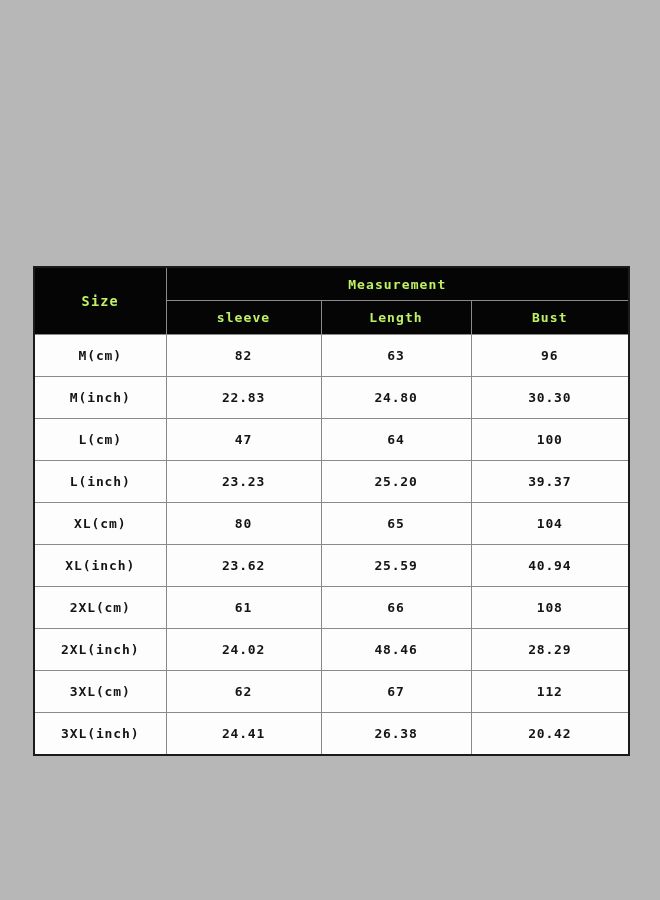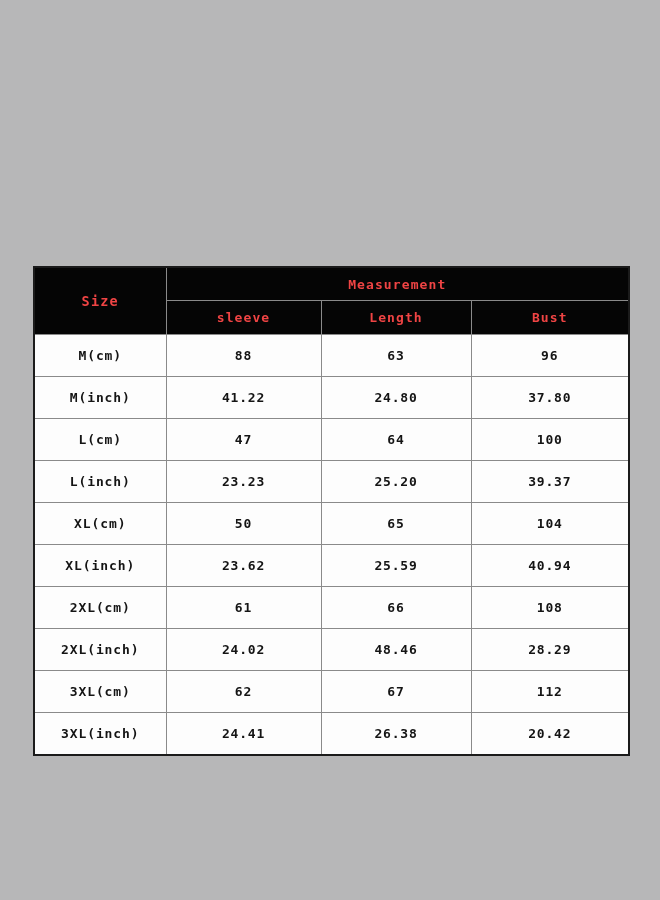--- a/index.html
+++ b/index.html
@@ -42,21 +42,21 @@
     border: 1px solid #8a8a8a;
     text-align: center;
     vertical-align: middle;
     padding: 0;
     font-weight: bold;
   }
 
   
   thead th {
     background: #050505;
-    color: #ef4444;
+    color: #bef264;
     border: 1px solid #9a9a9a;
     font-size: 13px;
     letter-spacing: 0.6px;
   }
   th.size-head {
     font-size: 13.5px;
     letter-spacing: 1.2px;
   }
   th.measurement-head {
     font-size: 13px;
@@ -102,45 +102,45 @@
       </tr>
       <tr>
         <th class="sub-head">sleeve</th>
         <th class="sub-head">Length</th>
         <th class="sub-head">Bust</th>
       </tr>
     </thead>
     <tbody id="table-body">
         <tr>
           <td class="label-cell">M(cm)</td>
-          <td class="num-cell">88</td>
+          <td class="num-cell">82</td>
           <td class="num-cell">63</td>
           <td class="num-cell">96</td>
         </tr>
         <tr>
           <td class="label-cell">M(inch)</td>
-          <td class="num-cell">41.22</td>
+          <td class="num-cell">22.83</td>
           <td class="num-cell">24.80</td>
-          <td class="num-cell">37.80</td>
+          <td class="num-cell">30.30</td>
         </tr>
         <tr>
           <td class="label-cell">L(cm)</td>
           <td class="num-cell">47</td>
           <td class="num-cell">64</td>
           <td class="num-cell">100</td>
         </tr>
         <tr>
           <td class="label-cell">L(inch)</td>
           <td class="num-cell">23.23</td>
           <td class="num-cell">25.20</td>
           <td class="num-cell">39.37</td>
         </tr>
         <tr>
           <td class="label-cell">XL(cm)</td>
-          <td class="num-cell">50</td>
+          <td class="num-cell">80</td>
           <td class="num-cell">65</td>
           <td class="num-cell">104</td>
         </tr>
         <tr>
           <td class="label-cell">XL(inch)</td>
           <td class="num-cell">23.62</td>
           <td class="num-cell">25.59</td>
           <td class="num-cell">40.94</td>
         </tr>
         <tr>

